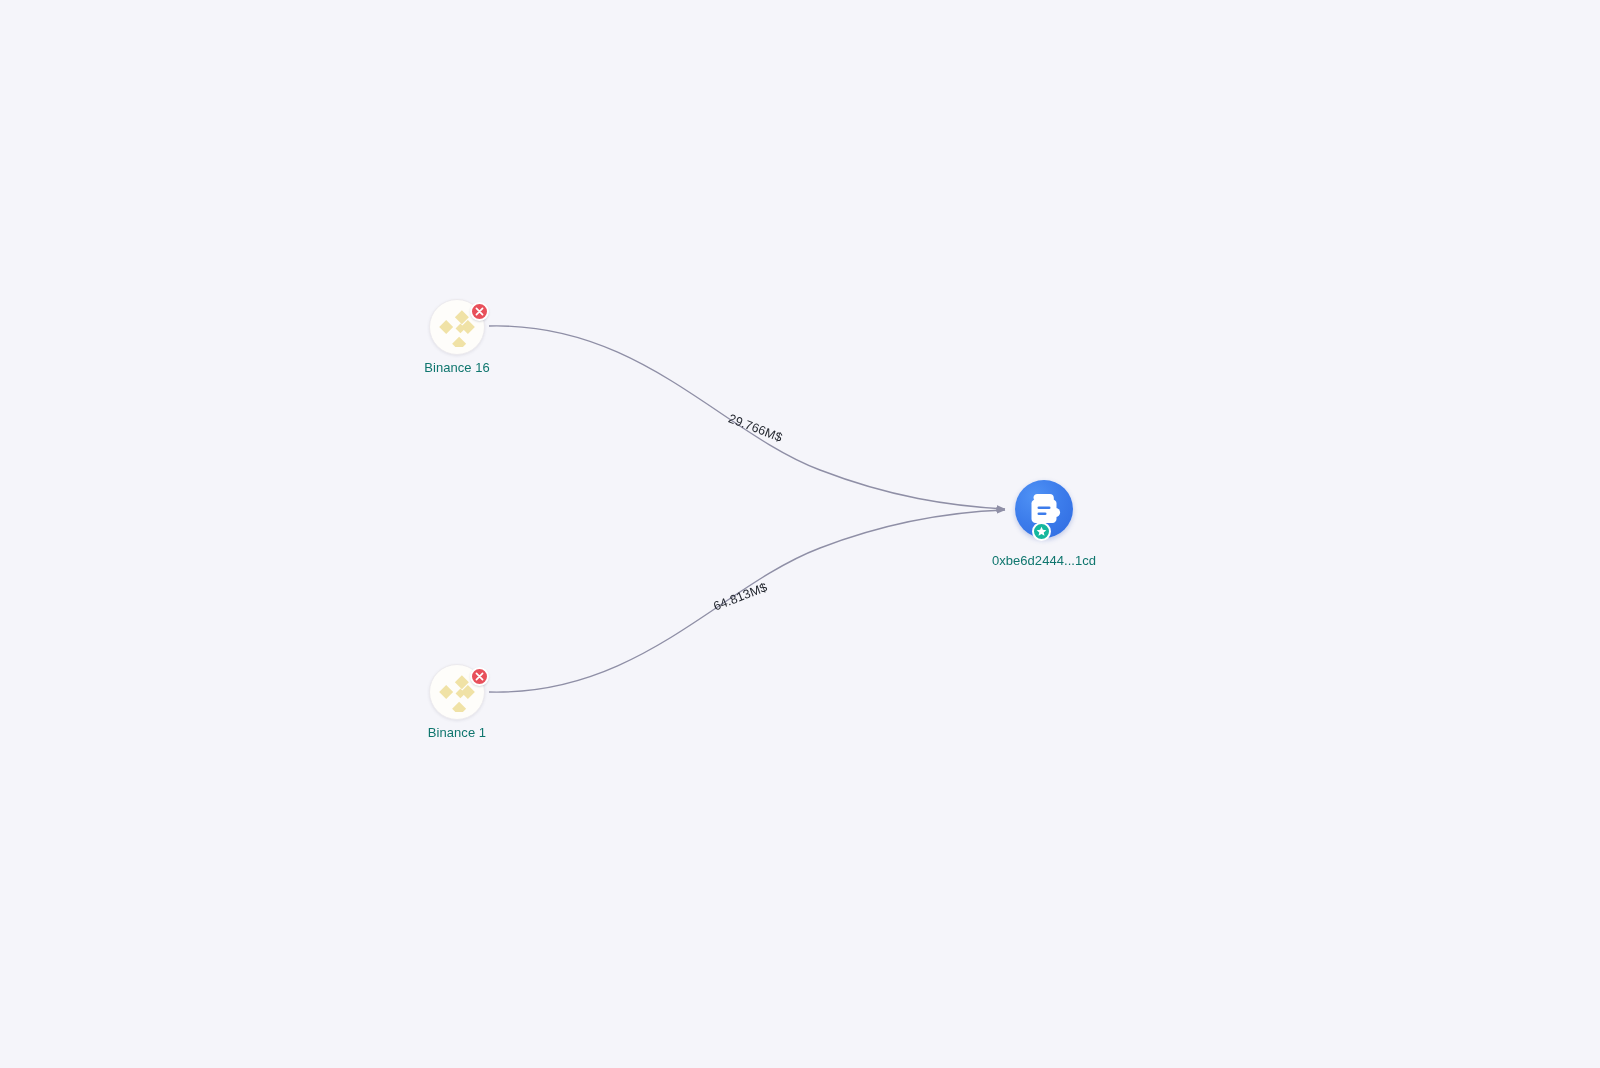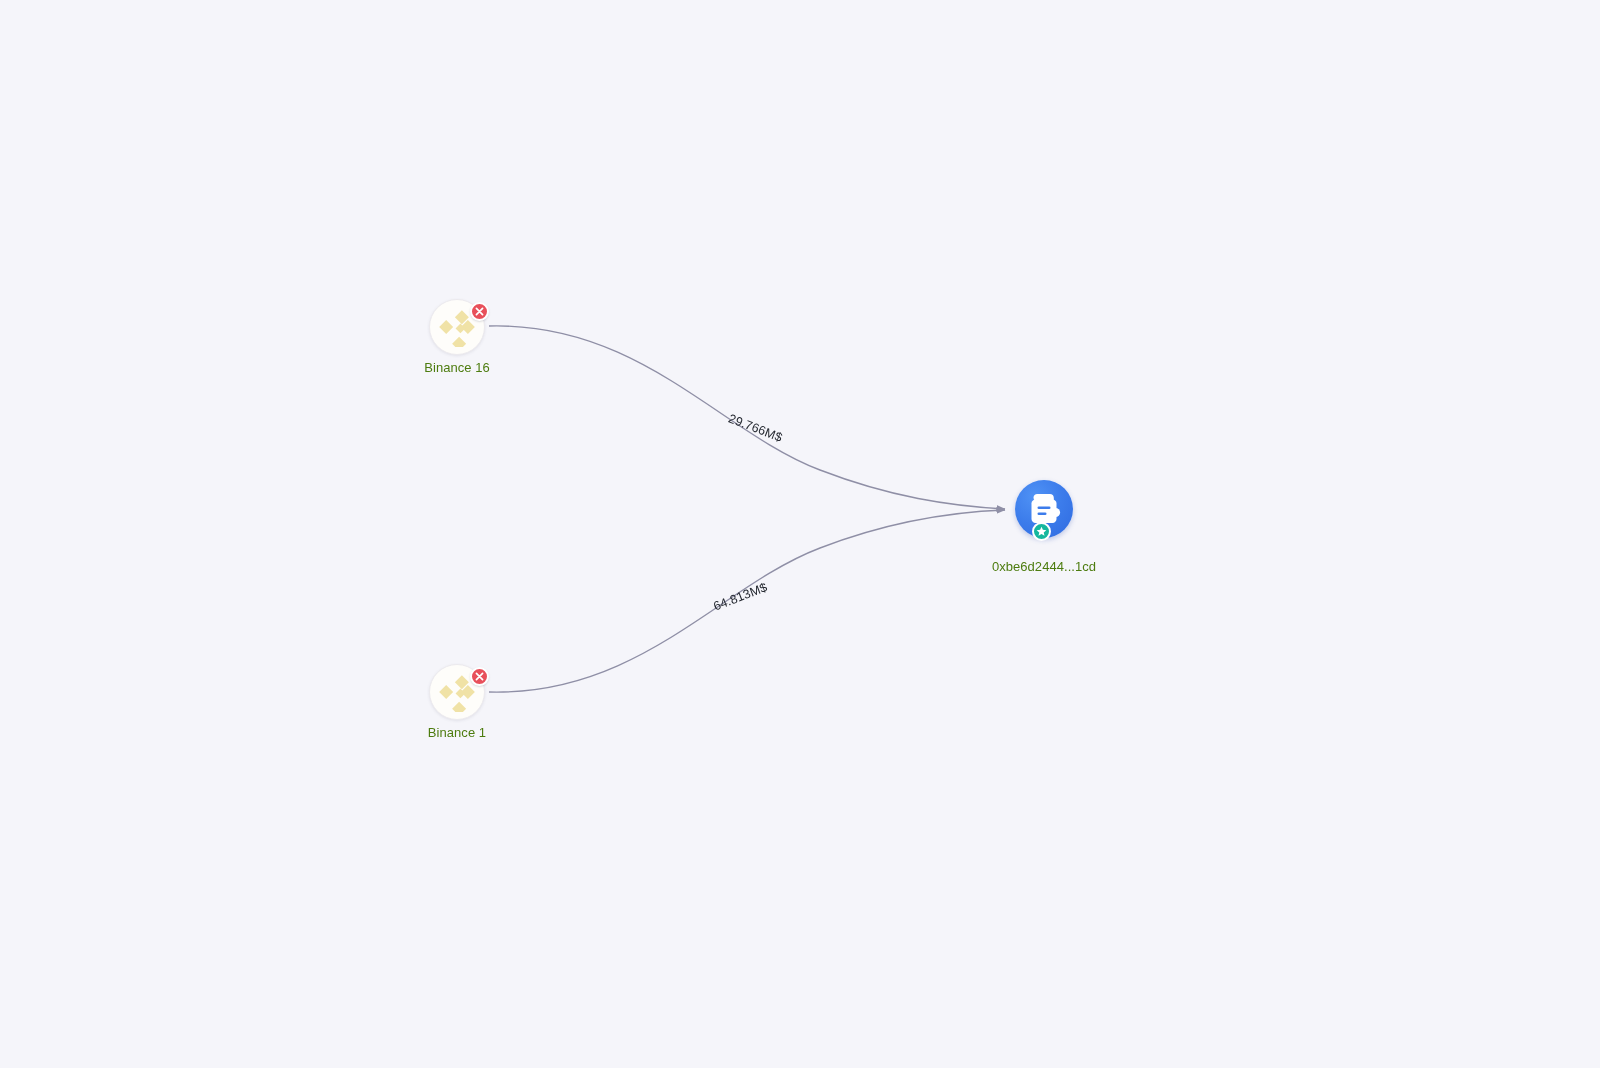--- a/index.html
+++ b/index.html
@@ -115,26 +115,26 @@
     justify-content: center;
   }
   .badge-star svg { display: block; }
 
   .node-label {
     position: absolute;
     top: 33px;
     left: 50%;
     transform: translateX(-50%);
     font-size: 13px;
-    color: #4d7c0f;
+    color: #0f766e;
     white-space: nowrap;
     letter-spacing: 0.05px;
   }
   .node-wallet .node-label {
-    top: 50px;
+    top: 44px;
   }
 </style>
 </head>
 <body style="background: rgb(245, 245, 250);">
 
 <div id="graph-canvas">
 
   <svg id="edge-layer" viewBox="0 0 1600 1068" xmlns="http://www.w3.org/2000/svg">
     <defs>
       <marker id="arrow-head" markerWidth="9" markerHeight="7" refX="8.5" refY="3.5" orient="auto" markerUnits="userSpaceOnUse">

